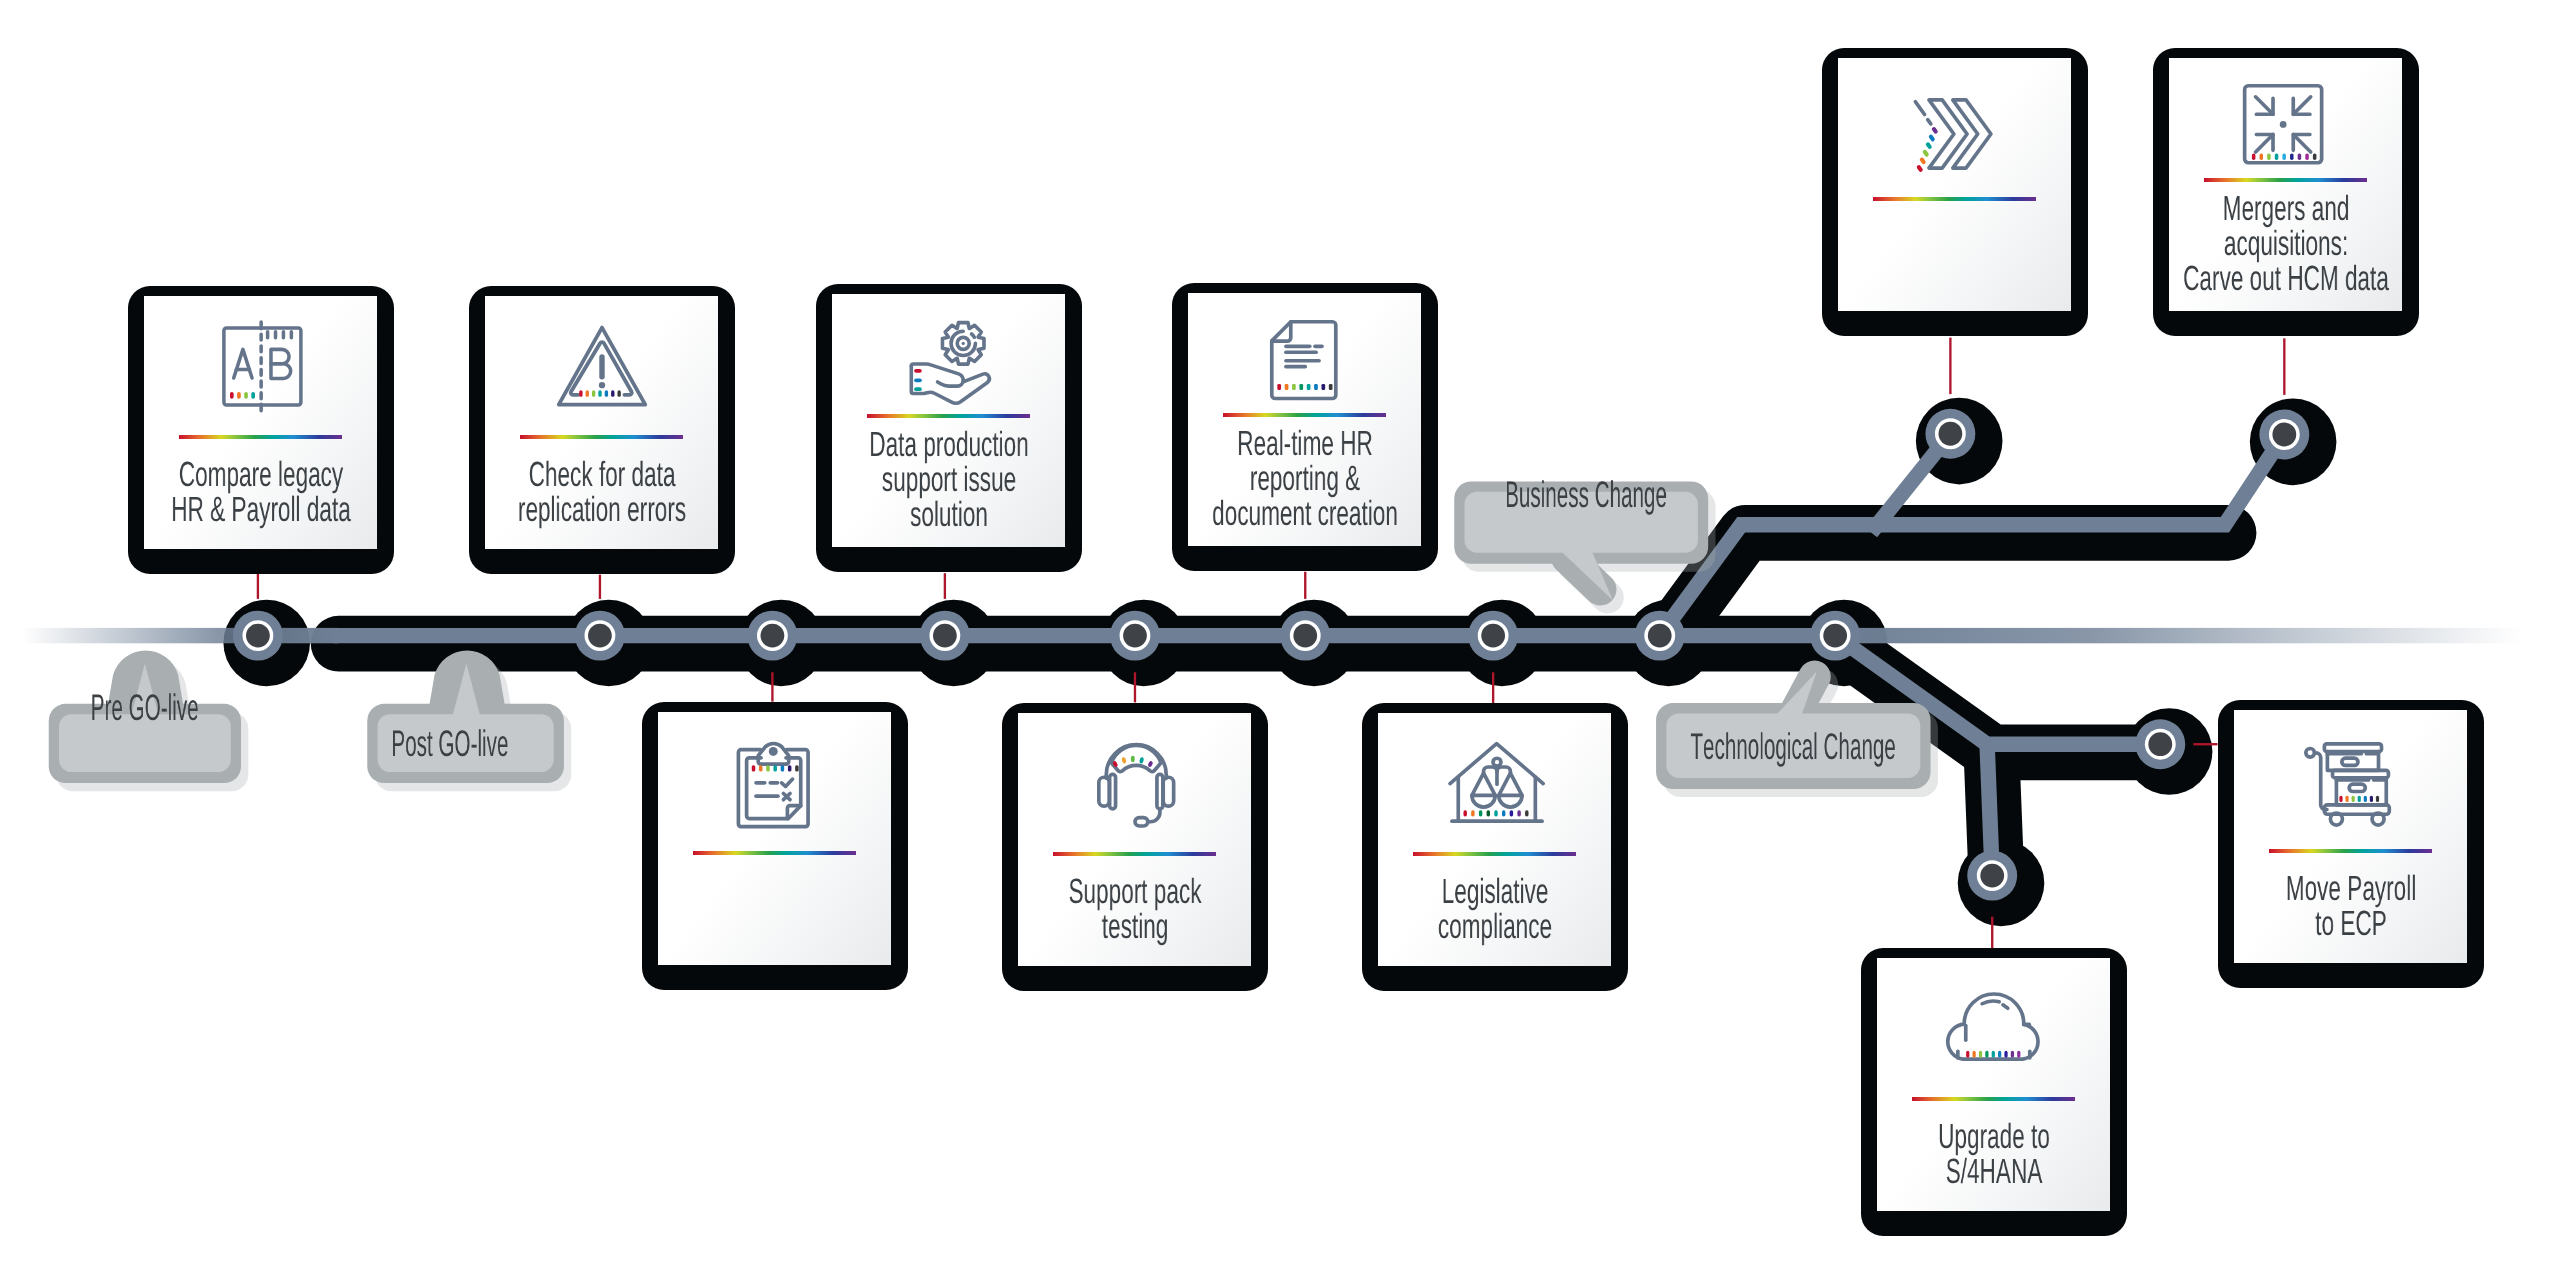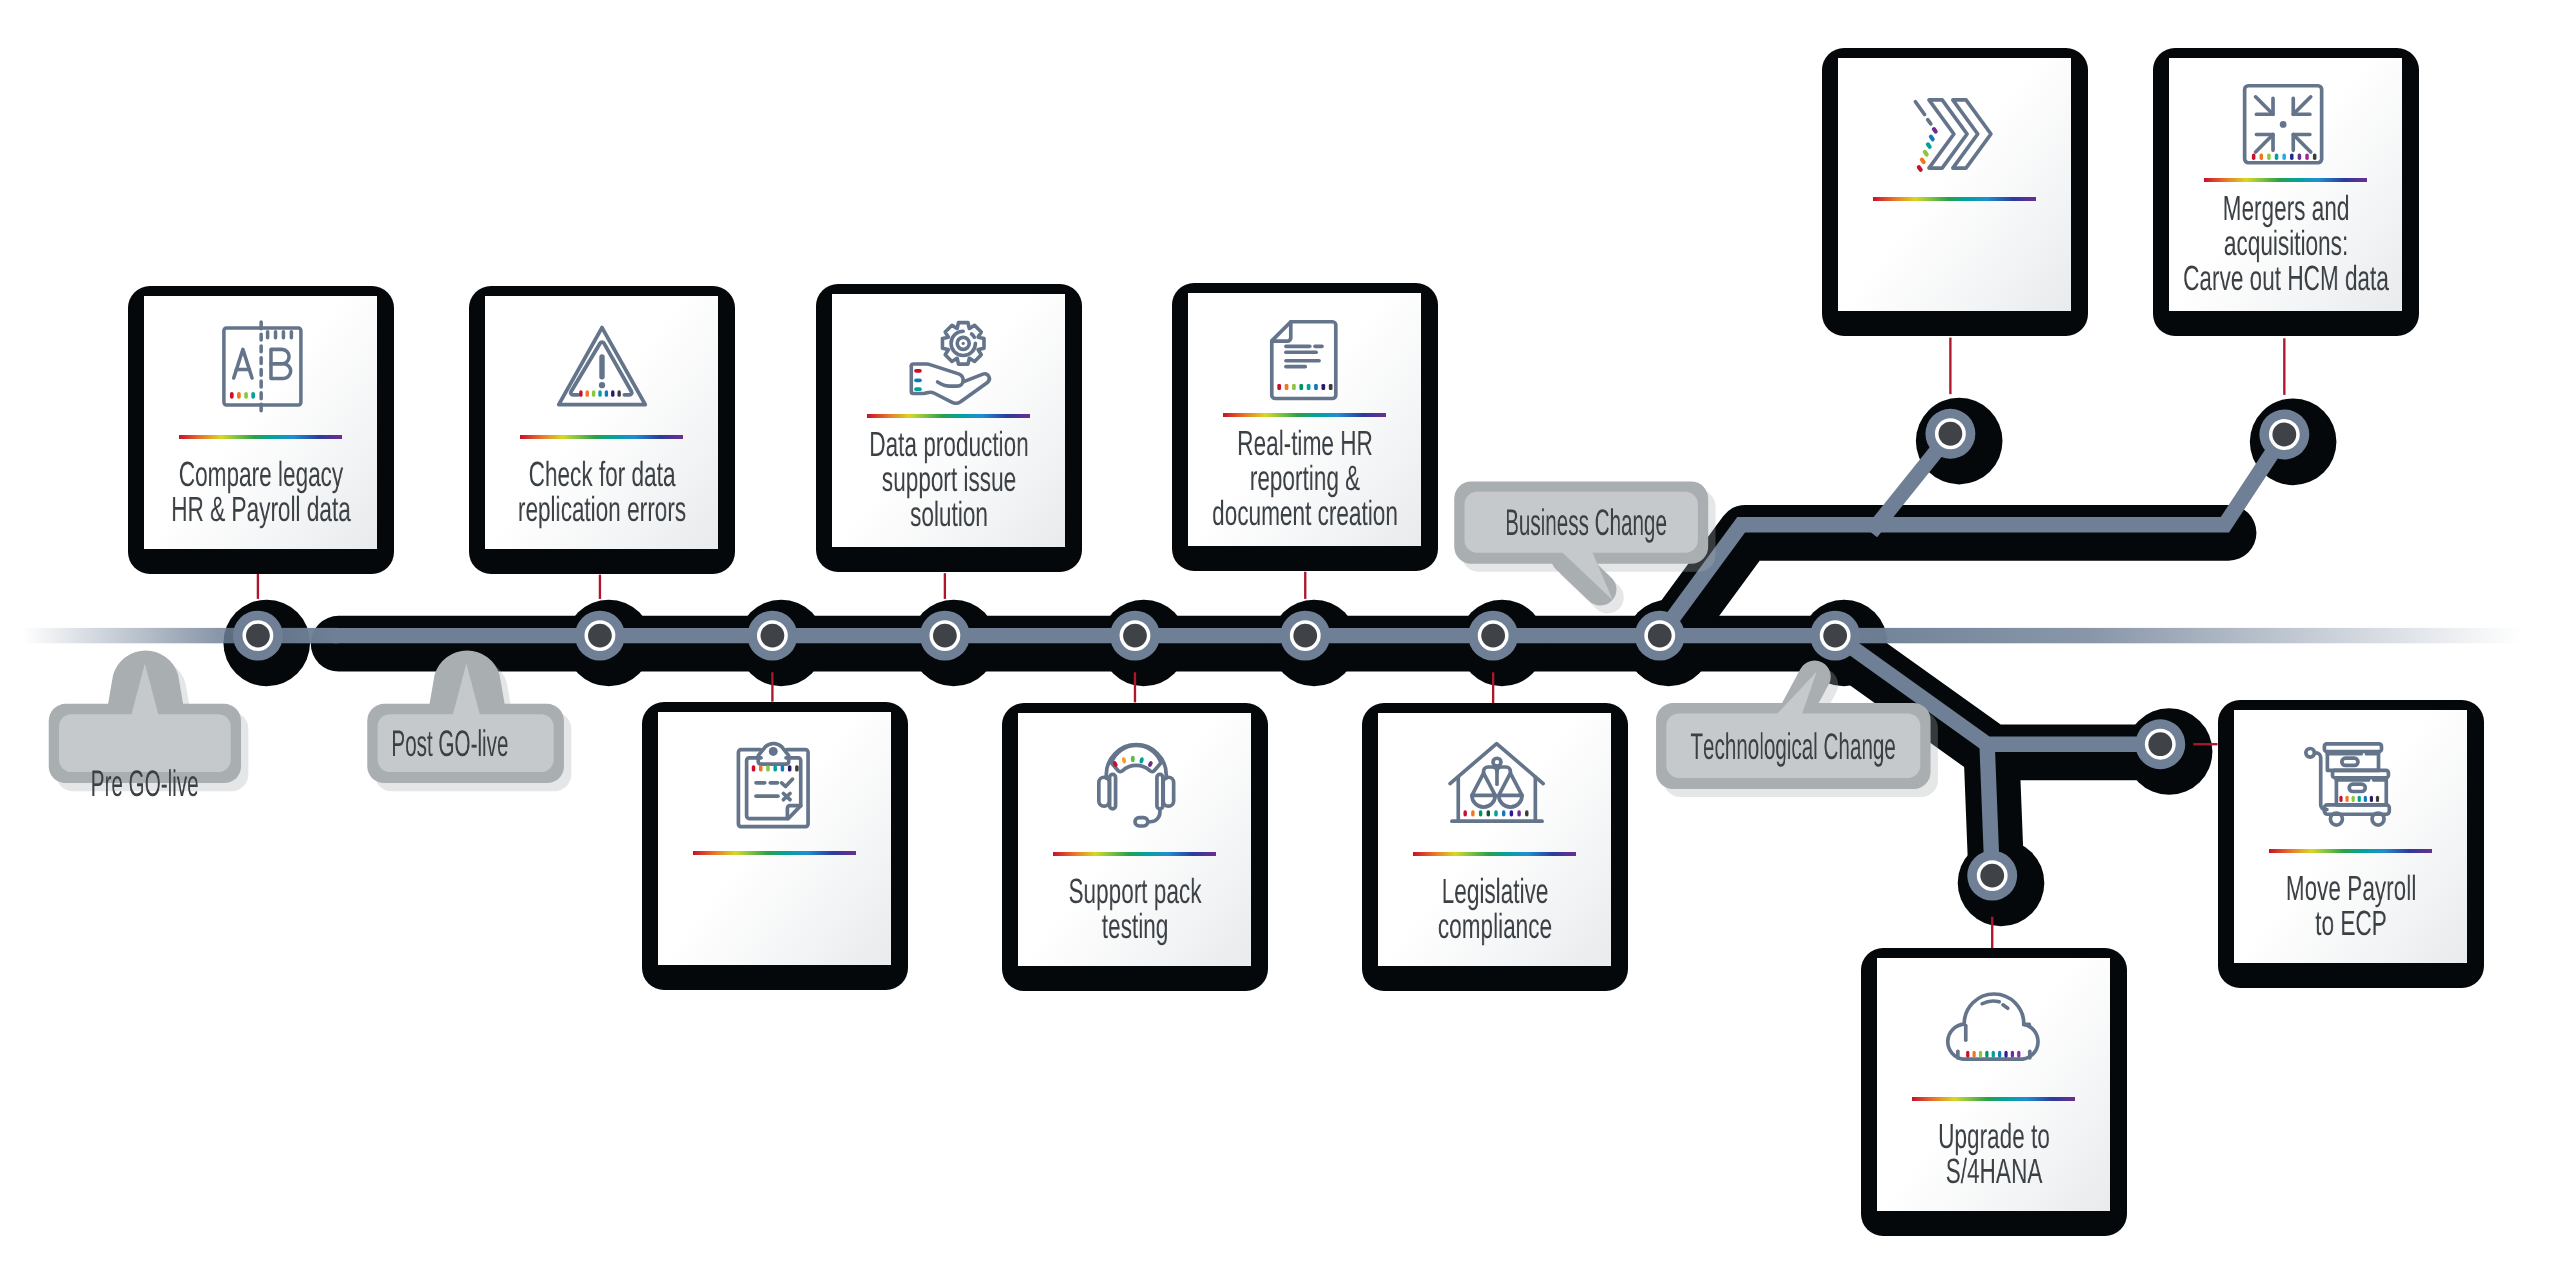--- a/index.html
+++ b/index.html
@@ -546,26 +546,26 @@
   <div class="card-text" style="top:161px">
           <span class="cl">
             <i style="transform:translateX(-50%) scaleX(0.645)">Move Payroll</i>
           </span>
           <span class="cl">
             <i style="transform:translateX(-50%) scaleX(0.645)">to ECP</i>
           </span>
         </div>
  </div>
     </div>
-  <div class="btxt" style="left:59px;top:754px;width:172px;height:58px">
+  <div class="btxt" style="left:59px;top:678px;width:172px;height:58px">
       <span>Pre GO-live</span>
     </div>
     <div class="btxt" style="left:376px;top:714px;width:148px;height:58px">
       <span>Post GO-live</span>
     </div>
-    <div class="btxt" style="left:1465px;top:492px;width:243px;height:61px">
+    <div class="btxt" style="left:1465px;top:464px;width:243px;height:61px">
       <span>Business Change</span>
     </div>
     <div class="btxt" style="left:1666px;top:714px;width:254px;height:65px">
       <span>Technological Change</span>
     </div>
 </div>
 
 
 </body></html>

